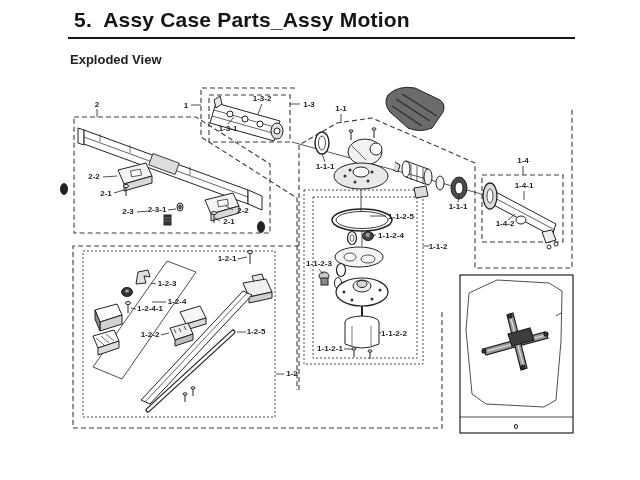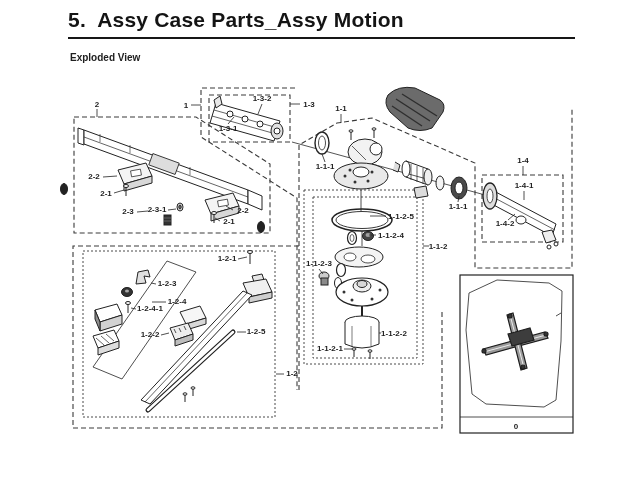--- a/index.html
+++ b/index.html
@@ -1,20 +1,20 @@
 <!DOCTYPE html>
 <html><head>
 <meta charset="utf-8">
 <style>
   html,body{margin:0;padding:0;background:#e8e8e8;}
   #page{position:relative;width:640px;height:480px;background:#ffffff;overflow:hidden;
         font-family:"Liberation Sans", sans-serif;color:#111;}
   #title-wrap{position:absolute;left:68px;top:8px;width:507px;border-bottom:2px solid #161616;padding-bottom:5px;}
-  #title{font-size:21px;font-weight:bold;letter-spacing:0.2px;white-space:pre;color:#141414;}
-  #subtitle{position:absolute;left:70px;top:52px;font-size:10px;font-weight:bold;color:#202020;}
+  #title{font-size:21px;font-weight:bold;letter-spacing:0.2px;white-space:pre;color:#141414;margin-left:6px;}
+  #subtitle{position:absolute;left:70px;top:52px;font-size:13px;font-weight:bold;color:#202020;}
   svg{position:absolute;left:0;top:0;}
   svg text{font-family:"Liberation Sans", sans-serif;font-size:8px;font-weight:bold;fill:#1c1c1c;}
 </style>
 </head>
 <body>
 
 <div id="page">
   <div id="title-wrap">
     <span id="title">5.  Assy Case Parts_Assy Motion</span>
   </div>

